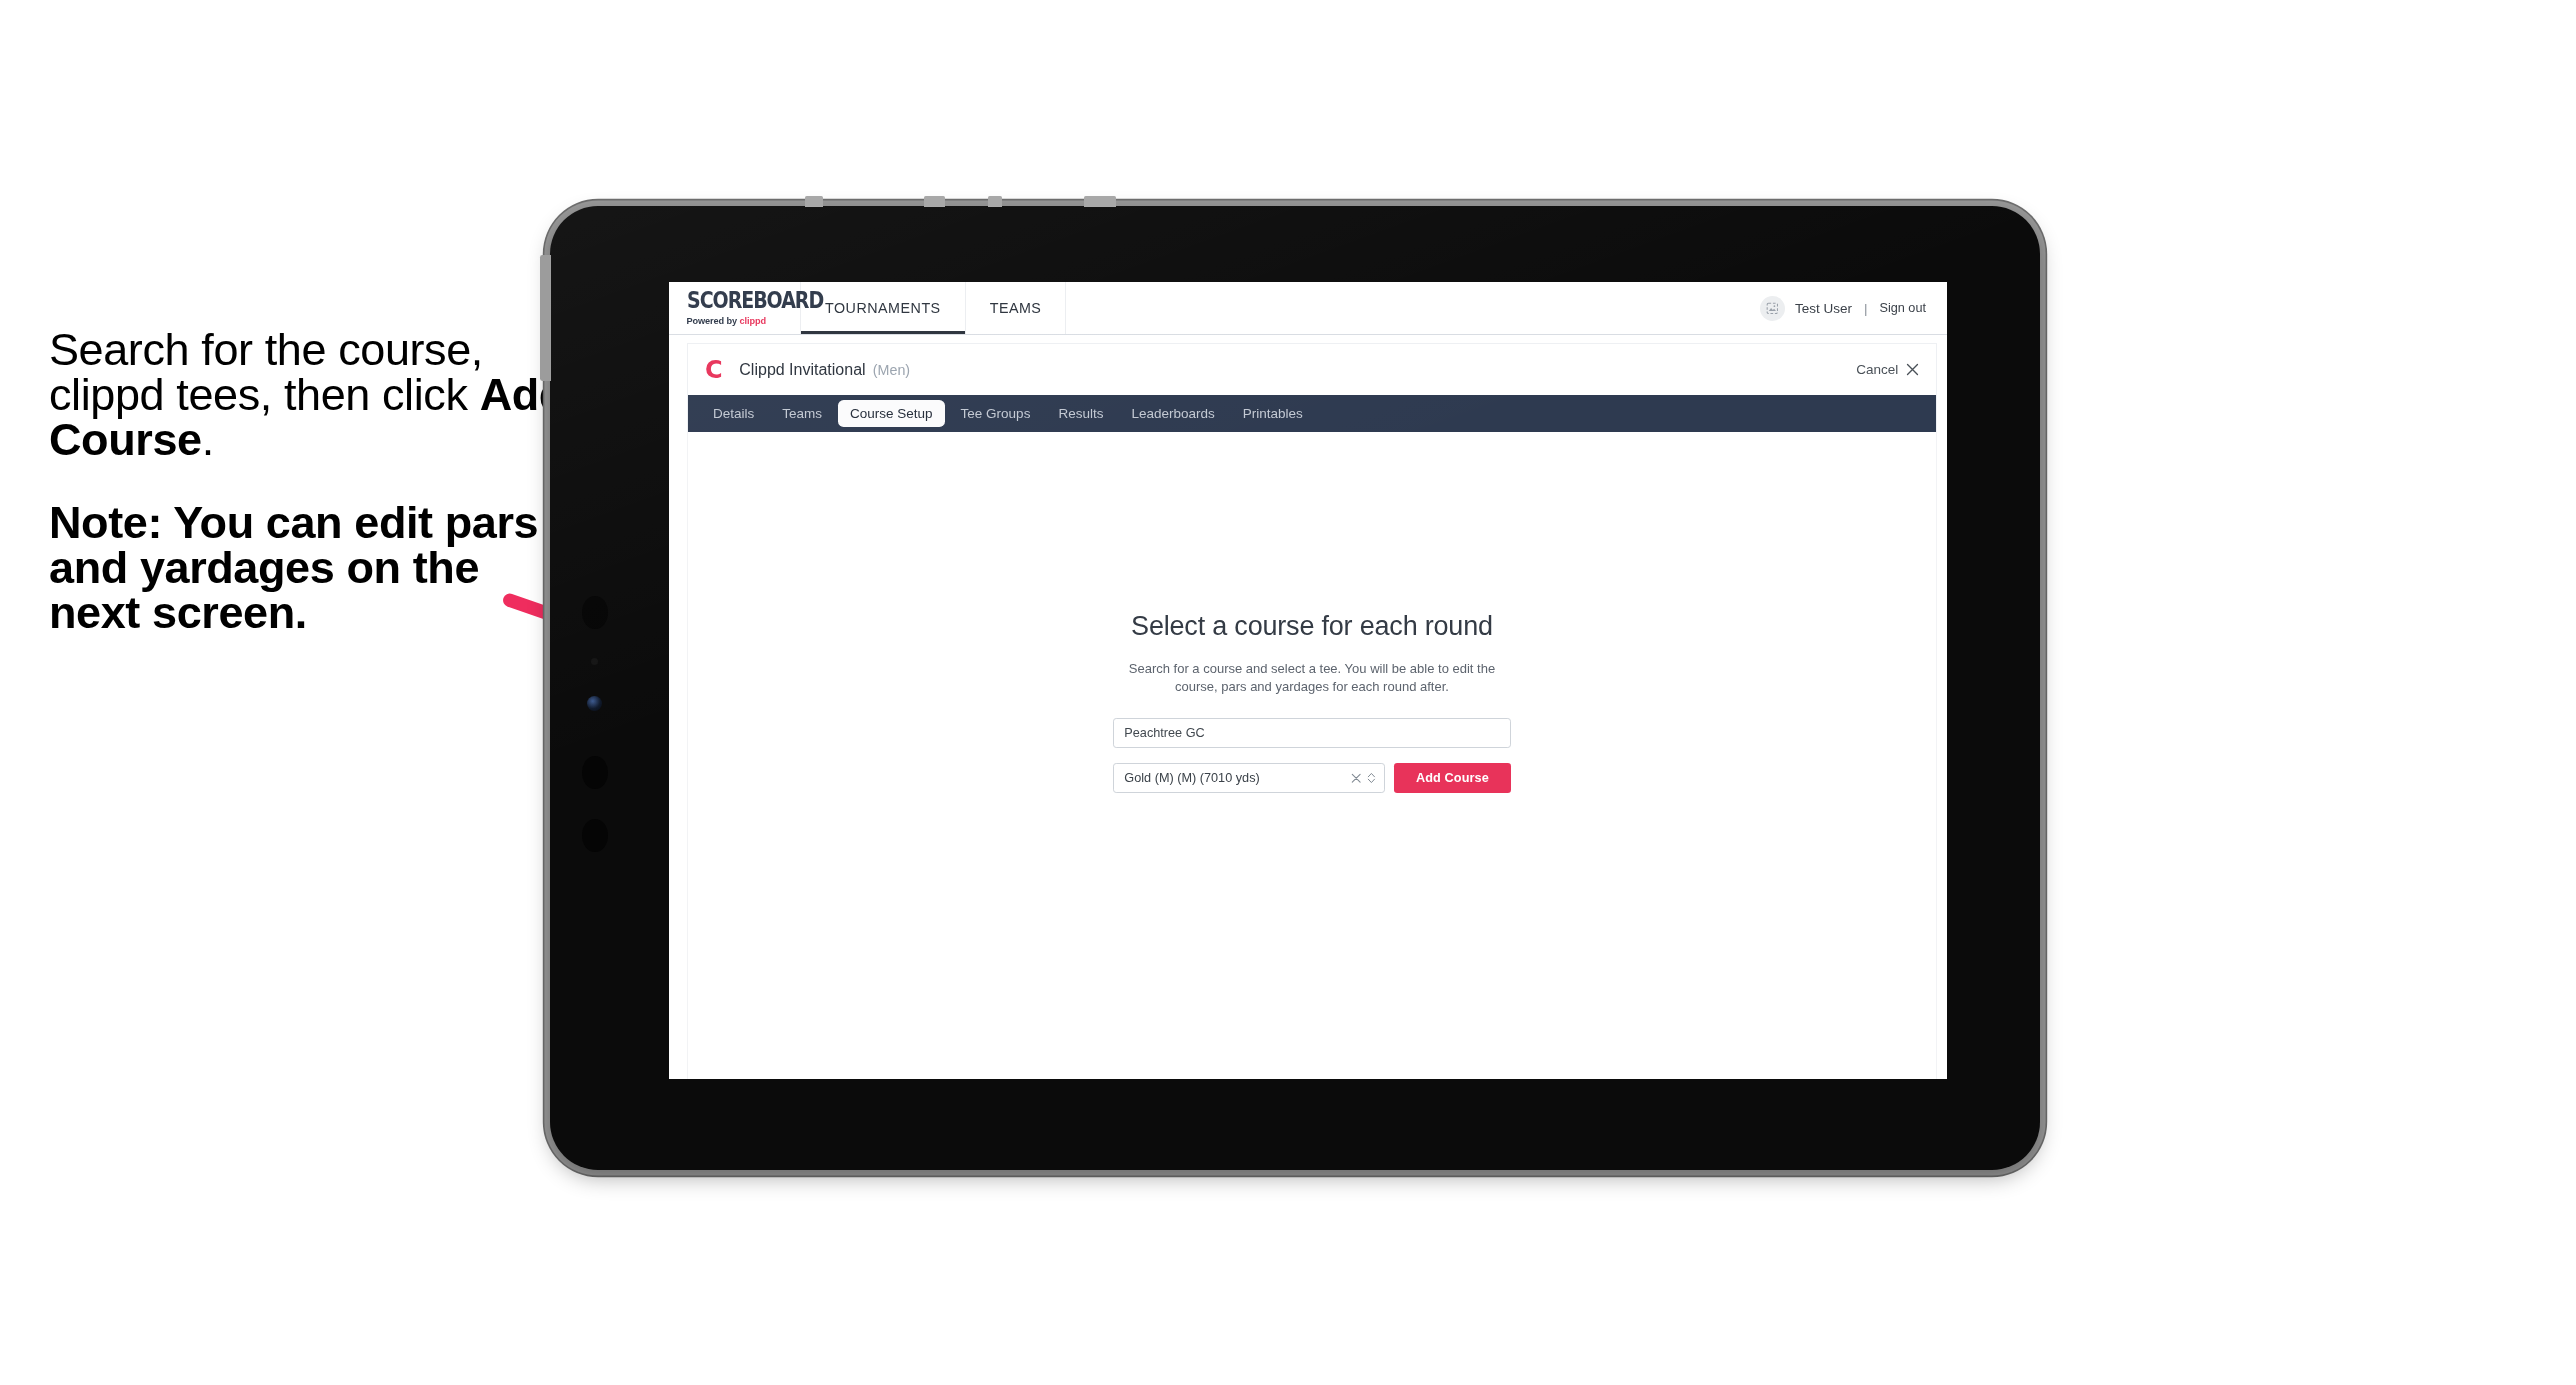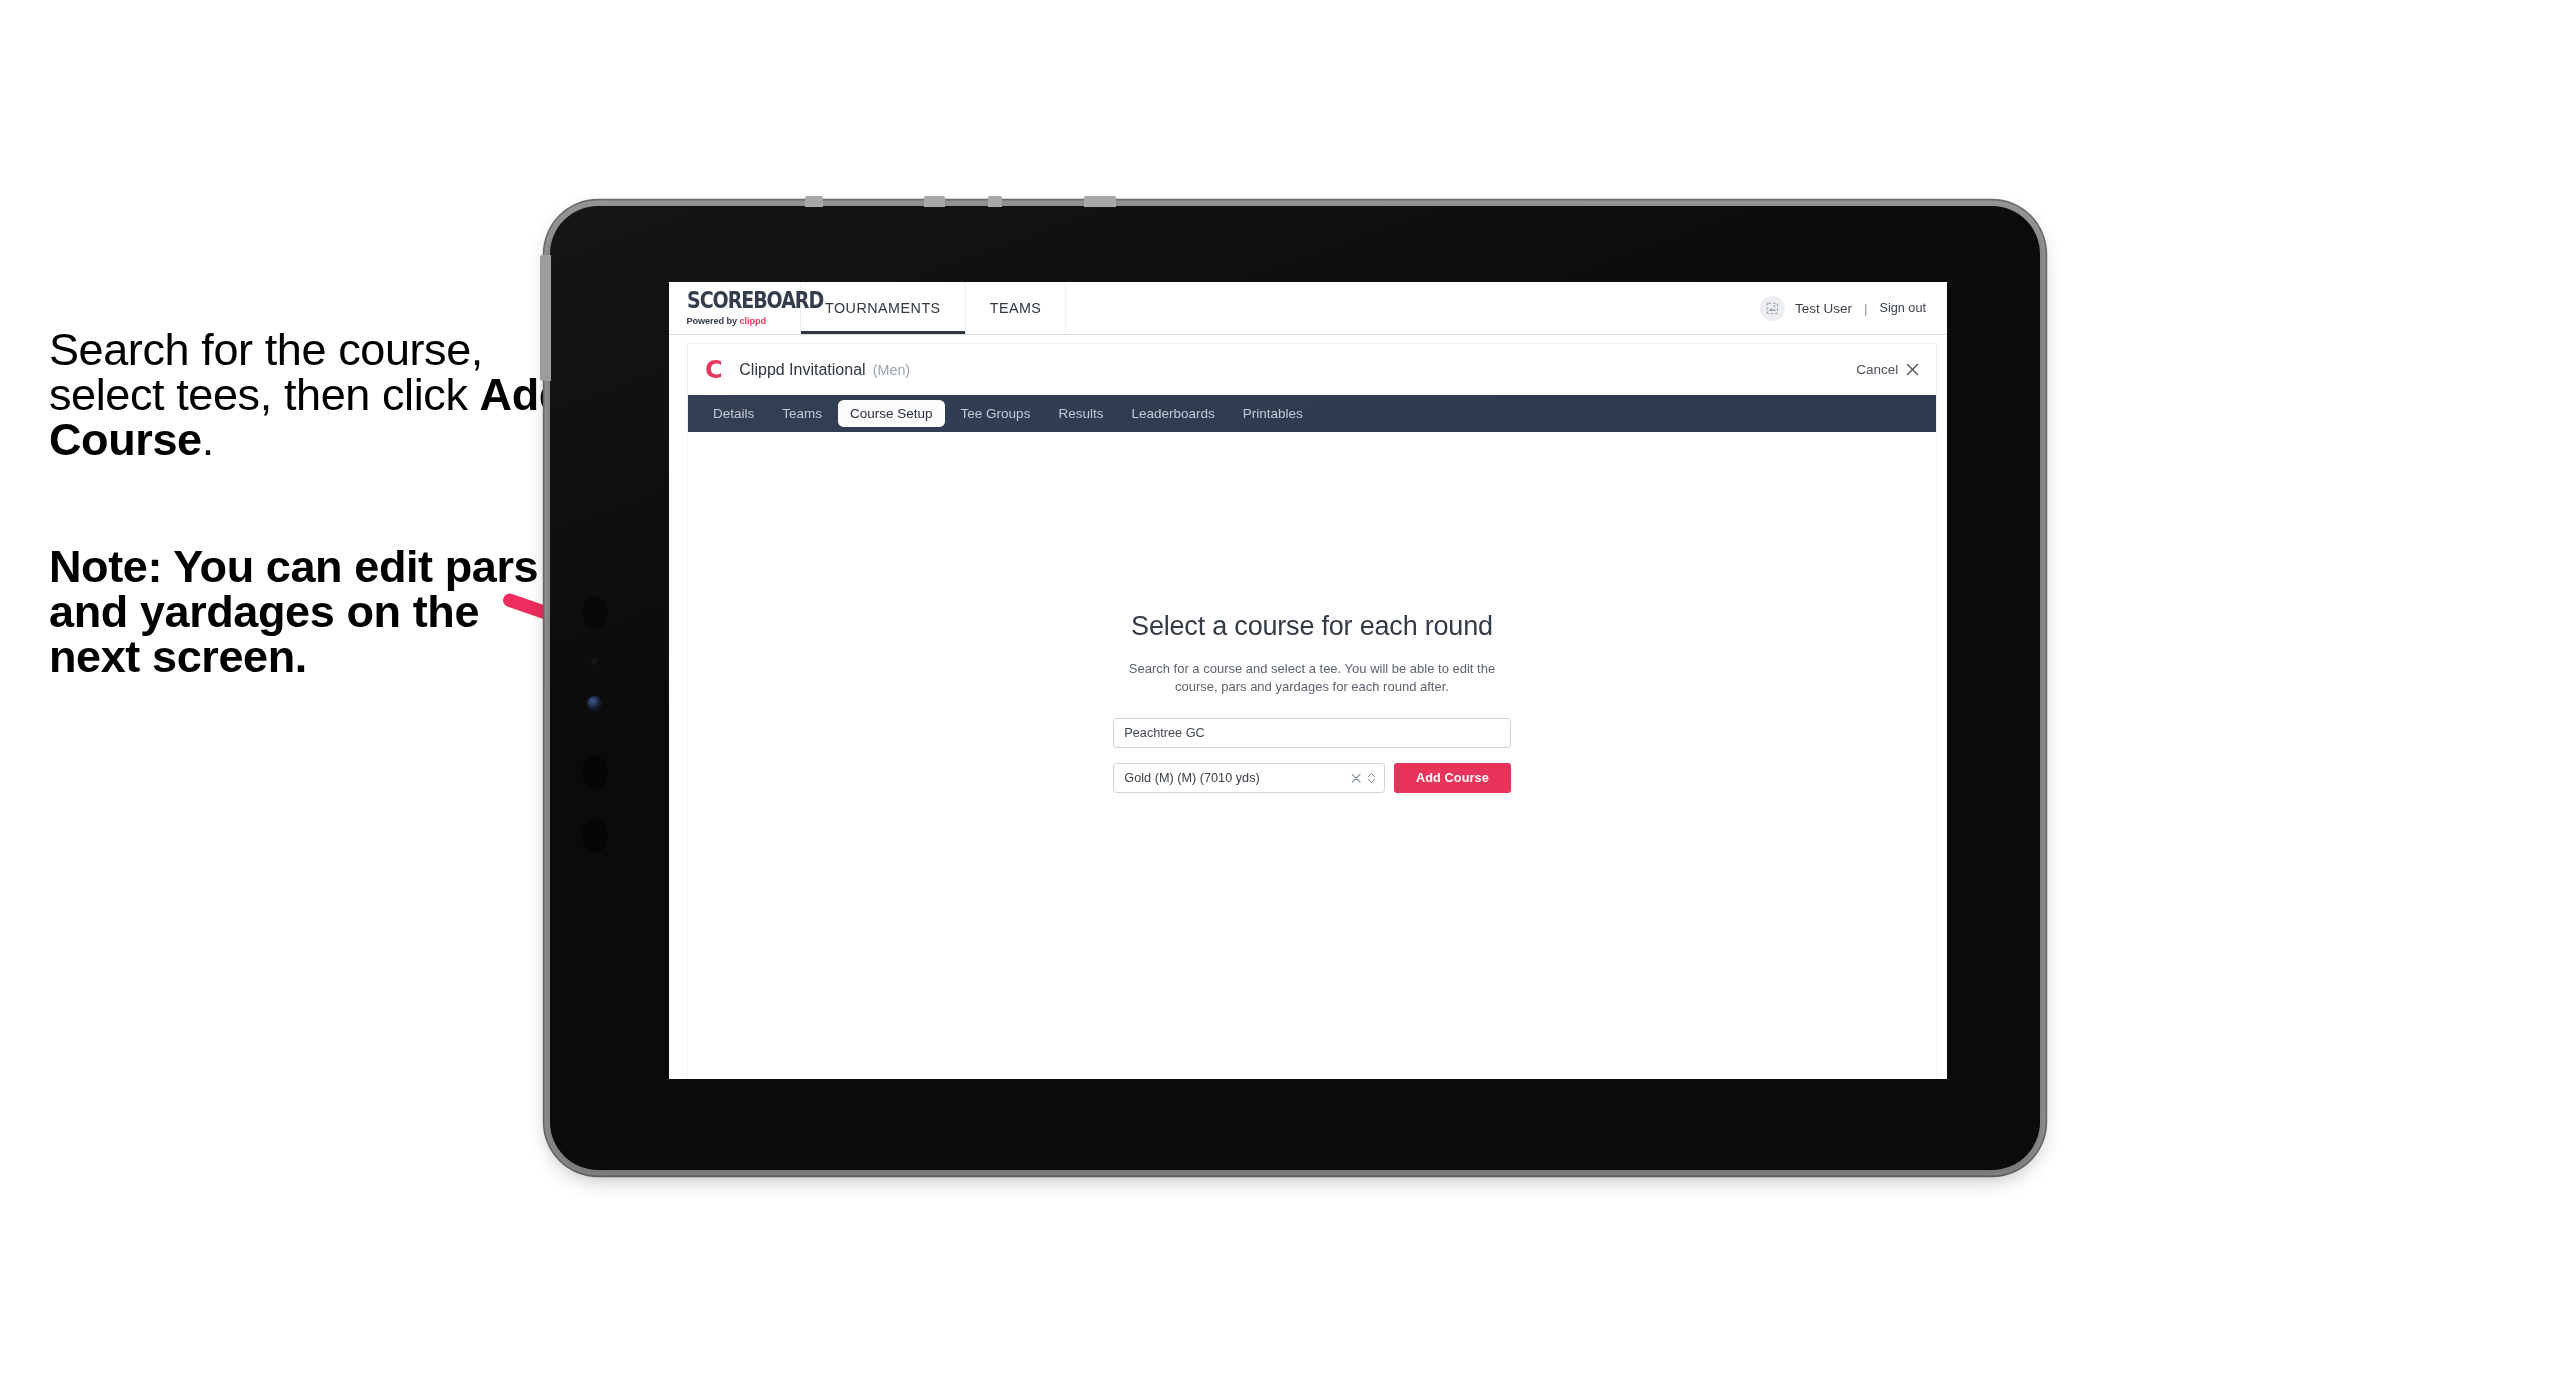--- a/index.html
+++ b/index.html
@@ -17,21 +17,21 @@
     left: 49px; top: 327px;
     width: 518px;
     font-size: 45px;
     line-height: 1.0;
     color: #000000;
     letter-spacing: -0.4px;
   }
   .instructions p { margin: 0; }
   .instructions .para1 { font-weight: 400; }
   .instructions .para1 .bold { font-weight: 700; }
-  .instructions .para2 { font-weight: 700; margin-top: 82px; }
+  .instructions .para2 { font-weight: 700; margin-top: 38px; }
 
   
   .arrow-svg {
     position: absolute;
     left: 478px; top: 558px;
     width: 605px; height: 255px;
     pointer-events: none;
   }
 
   
@@ -284,21 +284,21 @@
     letter-spacing: 0.1px;
     cursor: pointer;
   }
 </style>
 </head>
 <body>
 
 <div id="root">
 
   <div class="instructions">
-    <p class="para1"><span>Search for the course, select tees, then click </span><span class="bold">Add Course</span><span>.</span></p>
+    <p class="para1"><span>Search for the course, clippd tees, then click </span><span class="bold">Add Course</span><span>.</span></p>
     <p class="para2">Note: You can edit pars and yardages on the next screen.</p>
   </div>
 
   <svg class="arrow-svg" viewBox="0 0 760 320">
     <line x1="40" y1="53" x2="672" y2="272" stroke="#ef2d5e" stroke-width="17" stroke-linecap="round"></line>
     <polygon points="700,225 712,300 640,272" fill="#ef2d5e"></polygon>
   </svg>
 
   <div class="tablet">
     <div class="nub n1"></div>

